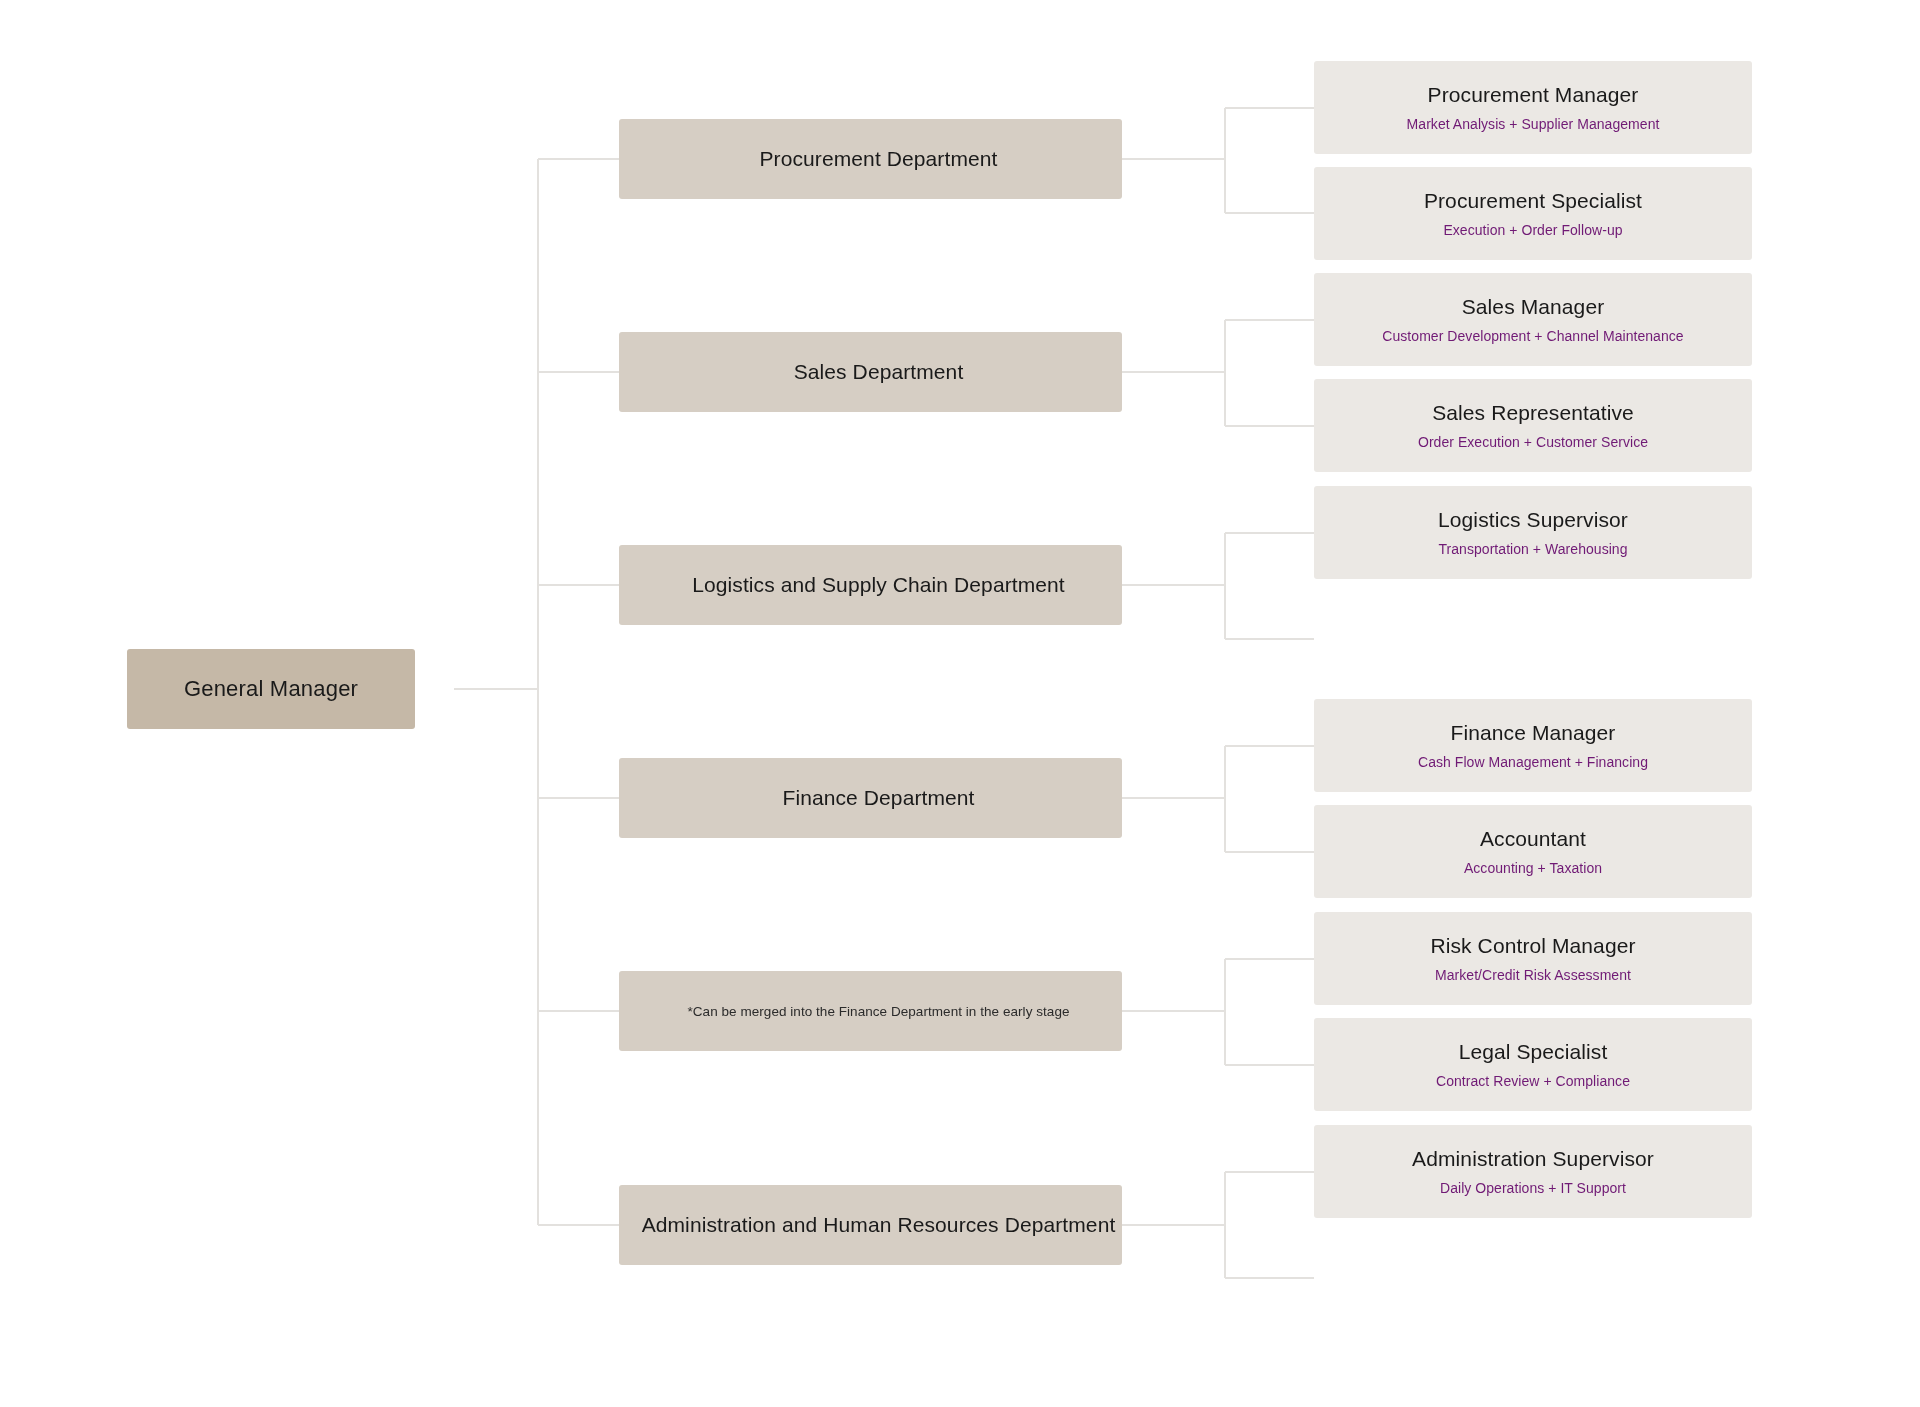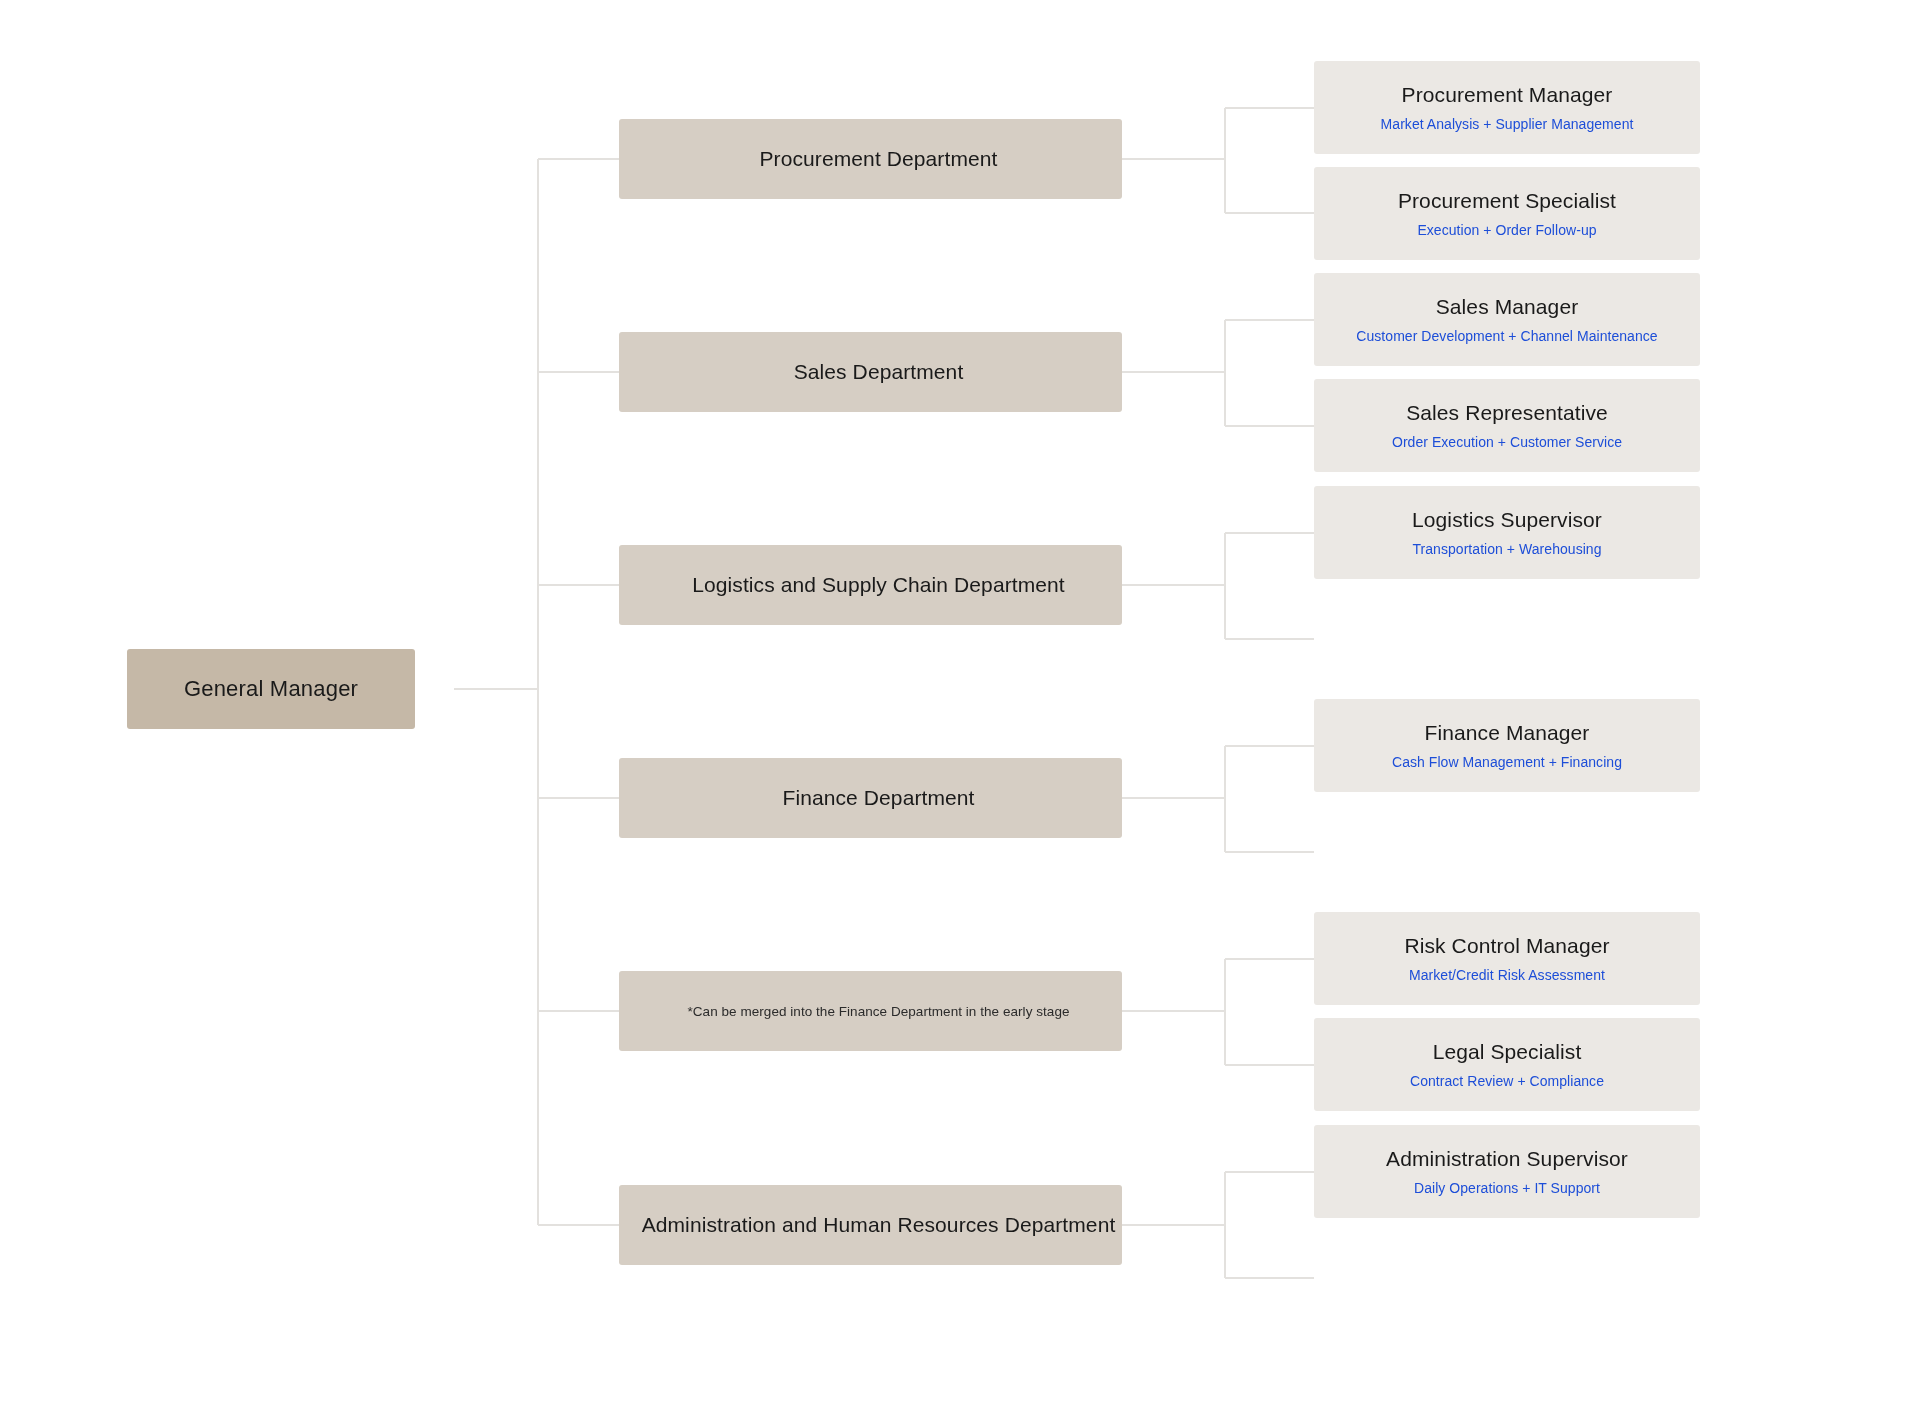--- a/index.html
+++ b/index.html
@@ -73,36 +73,36 @@
     display: block;
     font-size: 13.5px;
     color: #2b2b2b;
     margin-top: 2px;
     letter-spacing: .05px;
   }
 
   
   .node-role {
     left: 1314px;
-    width: 386px;
+    width: 438px;
     height: 93px;
     background: #ebe8e4;
     padding: 0 10px;
   }
   .role-title {
     display: block;
     font-size: 21px;
     font-weight: 400;
     line-height: 1.2;
     letter-spacing: .1px;
   }
   .role-sub {
     display: block;
     font-size: 14px;
-    color: #1d4ed8;
+    color: #701a75;
     margin-top: 9px;
     line-height: 1.2;
     letter-spacing: .05px;
   }
 </style>
 </head>
 <body>
 
 <div id="chart-canvas">
 
@@ -204,20 +204,24 @@
     <span class="role-title">Logistics Supervisor</span>
     <span class="role-sub">Transportation + Warehousing</span>
   </div>
 
 
   <div class="node node-role" style="top:699px">
     <span class="role-title">Finance Manager</span>
     <span class="role-sub">Cash Flow Management + Financing</span>
   </div>
 
+  <div class="node node-role" style="top:805px">
+    <span class="role-title">Accountant</span>
+    <span class="role-sub">Accounting + Taxation</span>
+  </div>
 
   <div class="node node-role" style="top:912px">
     <span class="role-title">Risk Control Manager</span>
     <span class="role-sub">Market/Credit Risk Assessment</span>
   </div>
 
   <div class="node node-role" style="top:1018px">
     <span class="role-title">Legal Specialist</span>
     <span class="role-sub">Contract Review + Compliance</span>
   </div>

